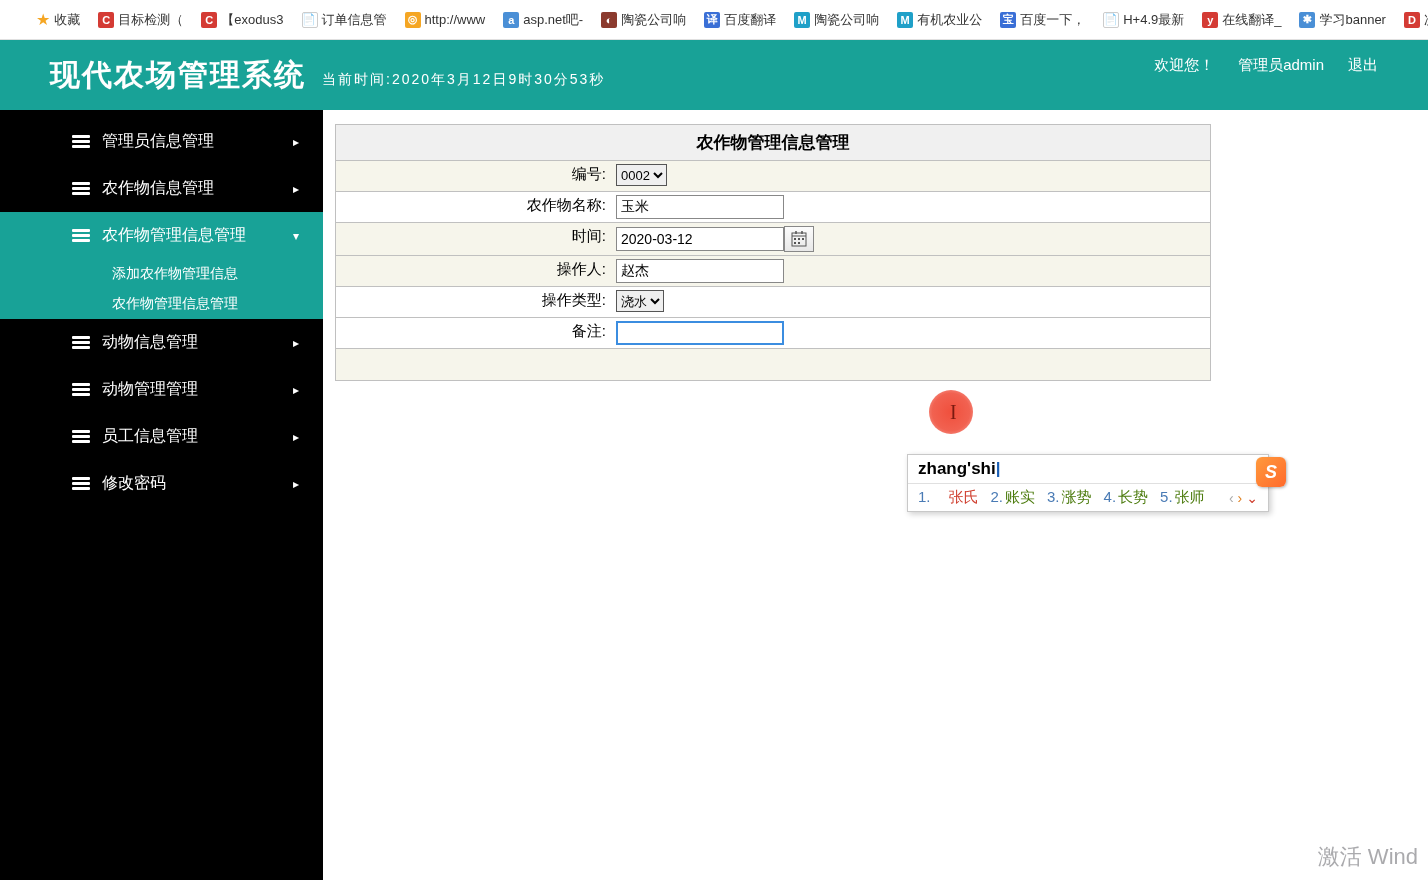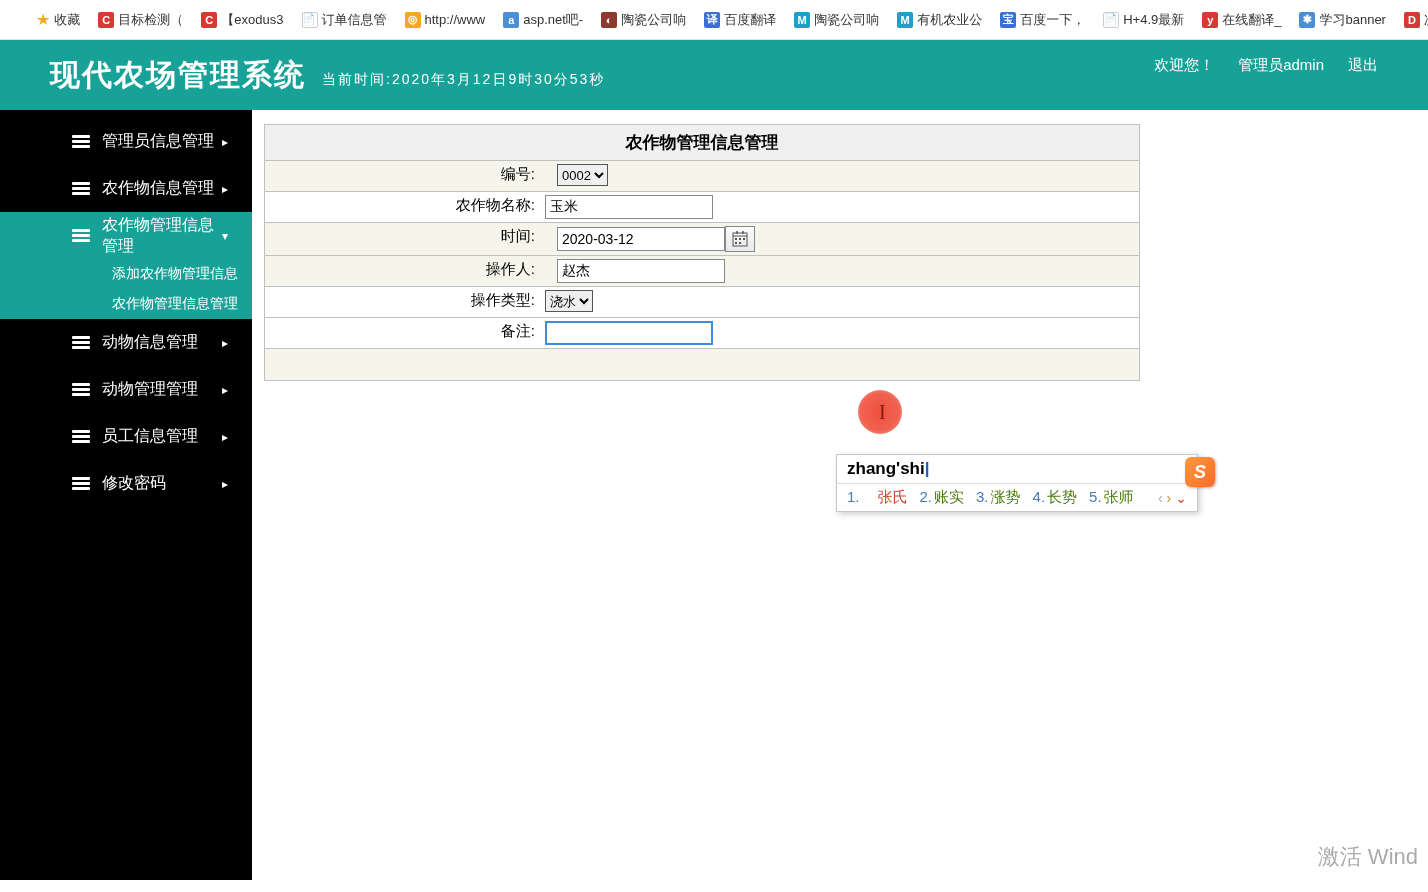--- a/index.html
+++ b/index.html
@@ -13,38 +13,38 @@
     .app-header { background: #18A297; color: #fff; height: 70px; display: flex; align-items: center; padding: 0 50px; }
     .app-title { font-size: 30px; font-weight: 600; letter-spacing: 2px; }
     .app-time { font-size: 14px; margin-left: 16px; letter-spacing: 2px; margin-top: 10px; }
     .app-header-right { margin-left: auto; display: flex; gap: 24px; font-size: 15px; margin-top: -20px; }
     .app-header-right span { cursor: pointer; }
     
     
     .app-body { display: flex; min-height: calc(892px - 122px); }
     
     
-    .sidebar { width: 252px; background: #000; color: #fff; padding-top: 8px; }
+    .sidebar { width: 323px; background: #000; color: #fff; padding-top: 8px; }
     .menu-item { display: flex; align-items: center; height: 47px; padding: 0 24px 0 72px; position: relative; cursor: pointer; font-size: 16px; }
     .menu-item.active { background: #18A297; }
     .menu-icon { position: absolute; left: 72px; display: inline-flex; flex-direction: column; gap: 2px; }
     .menu-icon span { width: 18px; height: 3px; background: #fff; border-radius: 1px; }
     .menu-label { margin-left: 30px; }
     .menu-arrow { margin-left: auto; font-size: 12px; }
     .submenu { background: #000; }
     .submenu-item { height: 30px; display: flex; align-items: center; padding-left: 112px; font-size: 14px; color: #fff; cursor: pointer; }
     .submenu.on-active { background: #18A297; }
     
     
     .content { flex: 1; padding: 14px 12px; }
     .form-panel { width: 876px; border: 1px solid #c0c0c0; }
     .panel-title { background: #f0f0f0; border-bottom: 1px solid #c0c0c0; text-align: center; font-weight: bold; font-size: 17px; padding: 6px 0; }
     .form-row { display: flex; border-bottom: 1px solid #c0c0c0; min-height: 31px; }
     .form-row:last-child { border-bottom: none; }
-    .form-row.alt { background: #f6f5eb; gap: 12px; }
+    .form-row.alt { background: #f6f5eb; }
     .form-label { width: 276px; text-align: right; padding: 4px 6px 4px 0; font-size: 15px; }
     .form-control { flex: 1; padding: 3px 4px; position: relative; }
     .form-control input[type="text"] { width: 168px; height: 24px; border: 1px solid #888; padding: 0 4px; font-size: 14px; }
     .form-control select { height: 22px; border: 1px solid #555; font-size: 13px; }
     .date-input-wrap { display: flex; align-items: center; }
     .date-input { width: 156px; height: 24px; border: 1px solid #888; border-right: none; padding: 0 4px; font-size: 14px; }
     .date-btn { width: 30px; height: 26px; border: 1px solid #888; background: linear-gradient(#fcfcfc,#e8e8e8); display: flex; align-items: center; justify-content: center; cursor: pointer; }
     .date-btn svg { width: 16px; height: 16px; }
     
     .focus-input { border: 2px solid #3b8de0 !important; }

